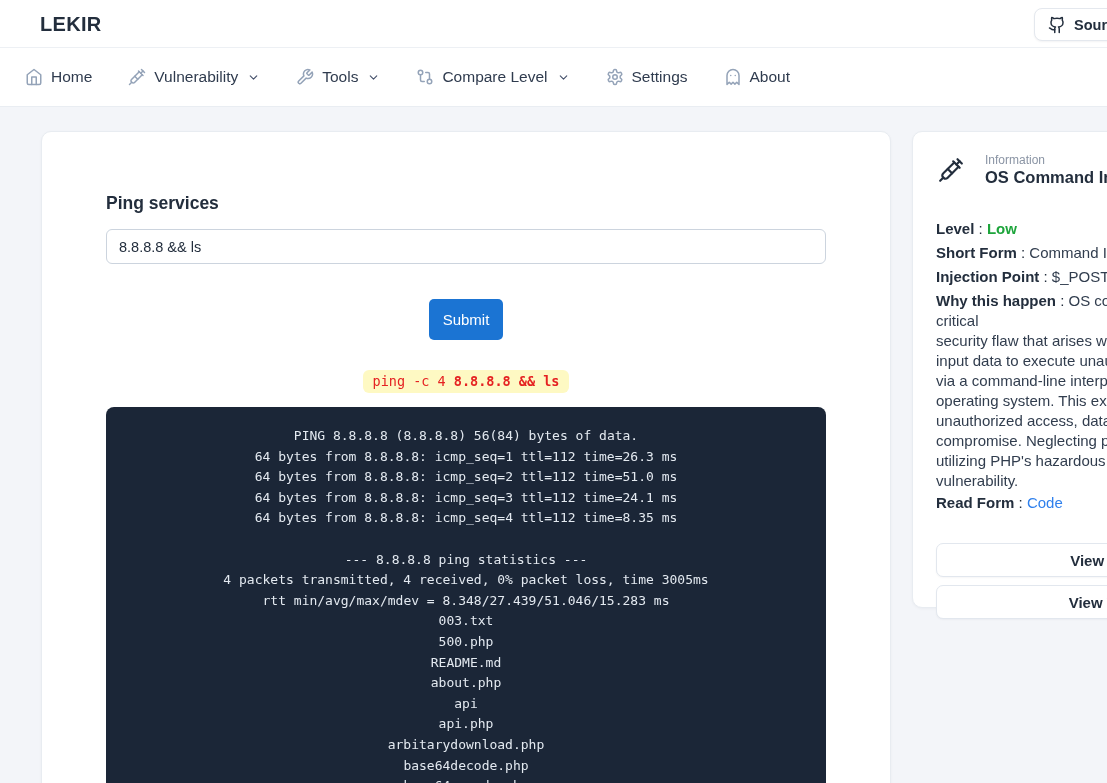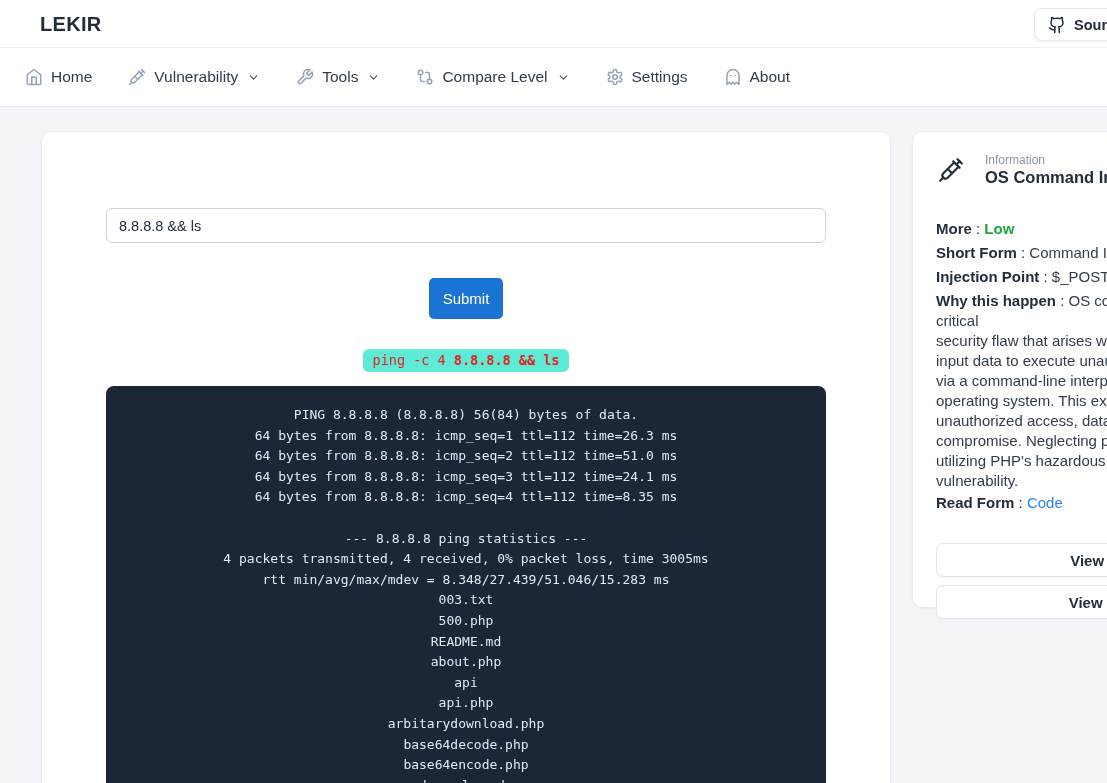--- a/index.html
+++ b/index.html
@@ -61,21 +61,21 @@
     outline:none;
   }
   .submit-row { text-align:center; margin-top:19px; }
   .submit-btn {
     display:inline-block; background:#1b74d3; color:#fff; border:none;
     border-radius:5px; height:41px; padding:0 14px; font-size:15px;
     font-family:"Liberation Sans", sans-serif; cursor:pointer;margin-top:16px;
   }
   .badge-row { text-align:center; margin-top:30px; }
   .cmd-badge {
-    display:inline-block; background:#5eead4; border-radius:6px;
+    display:inline-block; background:#fef9c3; border-radius:6px;
     padding:3px 10px 4px 10px;
     font-family:"DejaVu Sans Mono", monospace; font-size:13.5px; color:#e52222;
     white-space:pre;
   }
   .cmd-badge b { font-weight:700; }
   .terminal {
     margin-top:14px; background:#1b2637; border-radius:8px;
     height:440px; padding:19px 8px; overflow:hidden;
     font-family:"DejaVu Sans Mono", monospace; font-size:13px;
     line-height:20.6px; color:#e3e9f0; text-align:center;
@@ -185,20 +185,21 @@
       <svg class="icon mi" width="18" height="18" viewBox="0 0 24 24">
         <path d="M9 10h.01"></path>
           <path d="M15 10h.01"></path>
           <path d="M12 2a8 8 0 0 0-8 8v12l3-3 2.5 2.5L12 19l2.5 2.5L17 19l3 3V10a8 8 0 0 0-8-8z"></path>
       </svg>
       <span>About</span>
     </div>
   </div>
 
   <div class="main-card">
+    <div class="card-title">Ping services</div>
     <input class="ping-input" type="text" value="8.8.8.8 &amp;&amp; ls" style="">
     <div class="submit-row">
       <button class="submit-btn">Submit</button>
     </div>
     <div class="badge-row">
       <span class="cmd-badge"><span>ping -c 4 </span><b>8.8.8.8 &amp;&amp; ls</b></span>
     </div>
     <div class="terminal">PING 8.8.8.8 (8.8.8.8) 56(84) bytes of data.
 64 bytes from 8.8.8.8: icmp_seq=1 ttl=112 time=26.3 ms
 64 bytes from 8.8.8.8: icmp_seq=2 ttl=112 time=51.0 ms
@@ -230,21 +231,21 @@
           <path d="m5 19-3 3"></path>
           <path d="m14 4 6 6"></path>
       </svg>
       <div>
         <div class="info-kicker">Information</div>
         <div class="info-title">OS Command Injection</div>
       </div>
     </div>
 
     <div class="info-fields">
-      <div class="f-row"><span class="f-label">More</span><span class="f-sep"> : </span><span class="f-val val-green">Low</span></div>
+      <div class="f-row"><span class="f-label">Level</span><span class="f-sep"> : </span><span class="f-val val-green">Low</span></div>
       <div class="f-row"><span class="f-label">Short Form</span><span class="f-sep"> : </span><span class="f-val">Command Injection</span></div>
       <div class="f-row"><span class="f-label">Injection Point</span><span class="f-sep"> : </span><span class="f-val">$_POST['ip']</span></div>
     </div>
 
     <div class="why"><span class="f-label">Why this happen</span><span class="f-sep"> : </span><span class="why-text">OS command injection is a critical
 security flaw that arises when applications use
 input data to execute unauthorized commands
 via a command-line interpreter, affecting the
 operating system. This exposes systems to
 unauthorized access, data breaches and full

